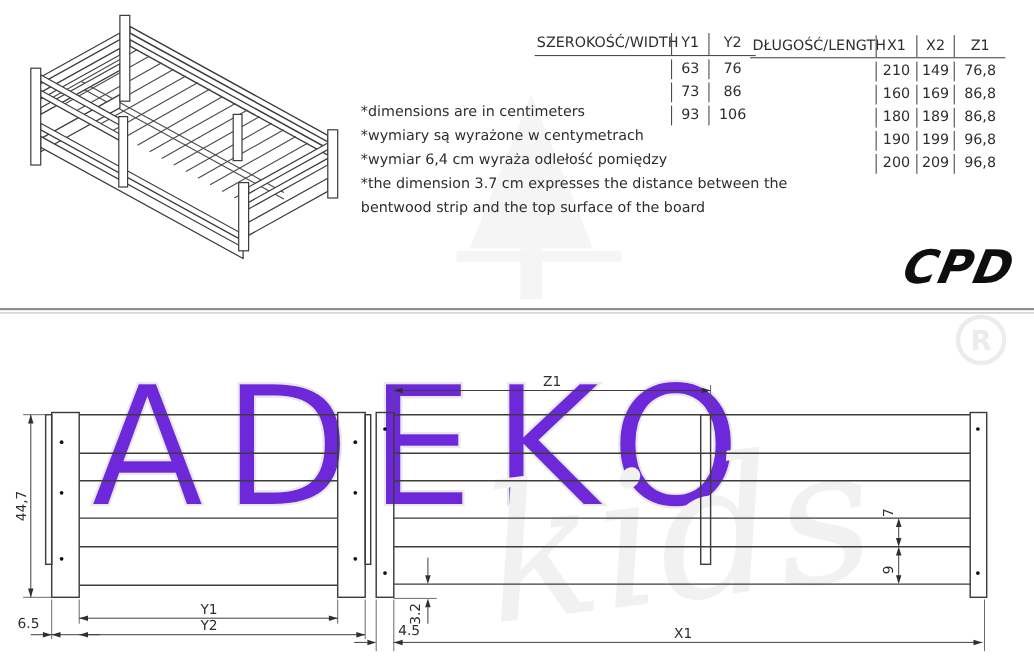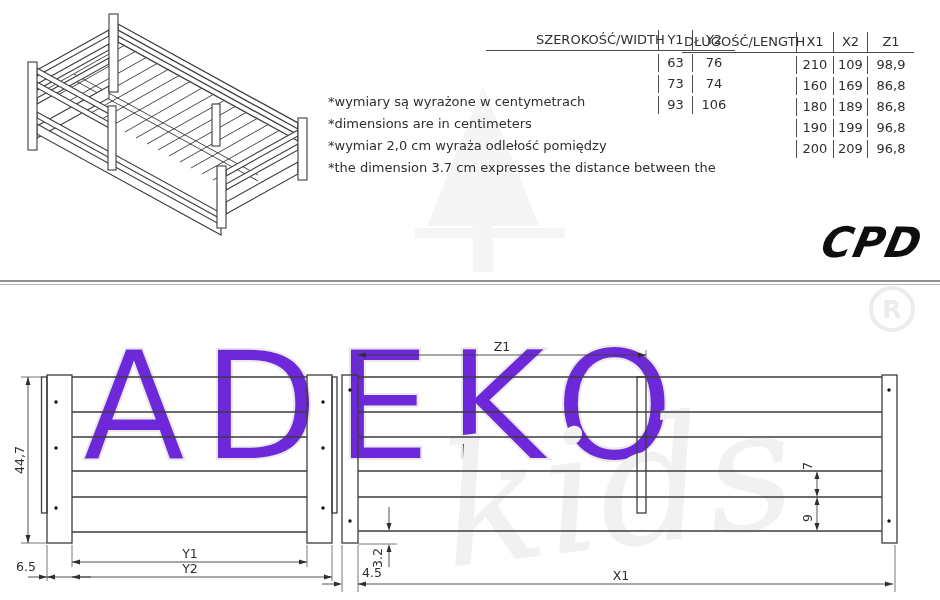--- a/index.html
+++ b/index.html
@@ -6,21 +6,21 @@
   .page{position:relative;width:940px;height:600px;background:#ffffff;overflow:hidden;
         font-family:"DejaVu Sans",sans-serif;color:#2b2b2b;}
   svg{display:block;}
   
   .dtable{position:absolute;font-size:13px;color:#2e2e2e;}
   .dtable .trow{display:flex;align-items:flex-end;}
   .dtable .thead{border-bottom:1.4px solid #4c4c4c;}
   .dtable .tlabel{padding:2px 4px 3px 2px;white-space:nowrap;}
   .dtable .tcol{border-left:1.2px solid #4c4c4c;text-align:center;padding:2px 0 3px 0;}
   .wtab{left:486px;top:30px;}
-  .wtab .tlabel{width:118px;margin-left:48px;}
+  .wtab .tlabel{width:118px;}
   .wtab .c1{width:33px;}
   .wtab .c2{width:42px;}
   .ltab{left:682px;top:32px;}
   .ltab .tlabel{width:108px;}
   .ltab .c1{width:36px;}
   .ltab .c2{width:33px;}
   .ltab .c3{width:46px;}
   .dtable .trow:not(.thead){height:21px;}
   .dtable .trow:not(.thead) .tcol{padding:1px 0 2px 0;}
   
@@ -128,41 +128,41 @@
       <div class="tcol c2">Y2</div>
     </div>
     <div class="trow">
       <div class="tlabel"></div>
       <div class="tcol c1">63</div>
       <div class="tcol c2">76</div>
     </div>
     <div class="trow">
       <div class="tlabel"></div>
       <div class="tcol c1">73</div>
-      <div class="tcol c2">74</div>
+      <div class="tcol c2">86</div>
     </div>
     <div class="trow">
       <div class="tlabel"></div>
       <div class="tcol c1">93</div>
       <div class="tcol c2">106</div>
     </div>
   </div>
 
   <div class="dtable ltab">
     <div class="trow thead">
       <div class="tlabel">DŁUGOŚĆ/LENGTH</div>
       <div class="tcol c1">X1</div>
       <div class="tcol c2">X2</div>
       <div class="tcol c3">Z1</div>
     </div>
     <div class="trow">
       <div class="tlabel"></div>
       <div class="tcol c1">210</div>
-      <div class="tcol c2">109</div>
-      <div class="tcol c3">98,9</div>
+      <div class="tcol c2">149</div>
+      <div class="tcol c3">76,8</div>
     </div>
     <div class="trow">
       <div class="tlabel"></div>
       <div class="tcol c1">160</div>
       <div class="tcol c2">169</div>
       <div class="tcol c3">86,8</div>
     </div>
     <div class="trow">
       <div class="tlabel"></div>
       <div class="tcol c1">180</div>
@@ -177,24 +177,25 @@
     </div>
     <div class="trow">
       <div class="tlabel"></div>
       <div class="tcol c1">200</div>
       <div class="tcol c2">209</div>
       <div class="tcol c3">96,8</div>
     </div>
   </div>
 
   <div class="notes">
+    <div>*dimensions are in centimeters</div>
     <div>*wymiary są wyrażone w centymetrach</div>
-    <div>*dimensions are in centimeters</div>
-    <div>*wymiar 2,0 cm wyraża odlełość pomiędzy</div>
+    <div>*wymiar 6,4 cm wyraża odlełość pomiędzy</div>
     <div>*the dimension 3.7 cm expresses the distance between the</div>
+    <div>bentwood strip and the top surface of the board</div>
   </div>
 
   <div class="cpd">CPD</div>
 
   <div class="divider"></div>
 
   <svg class="draw-svg" width="940" height="300" viewBox="0 0 940 300">
 
     <rect class="s" x="41.5" y="77" width="5.5" height="136"></rect>
     <rect class="s" x="332" y="77" width="5" height="136"></rect>

